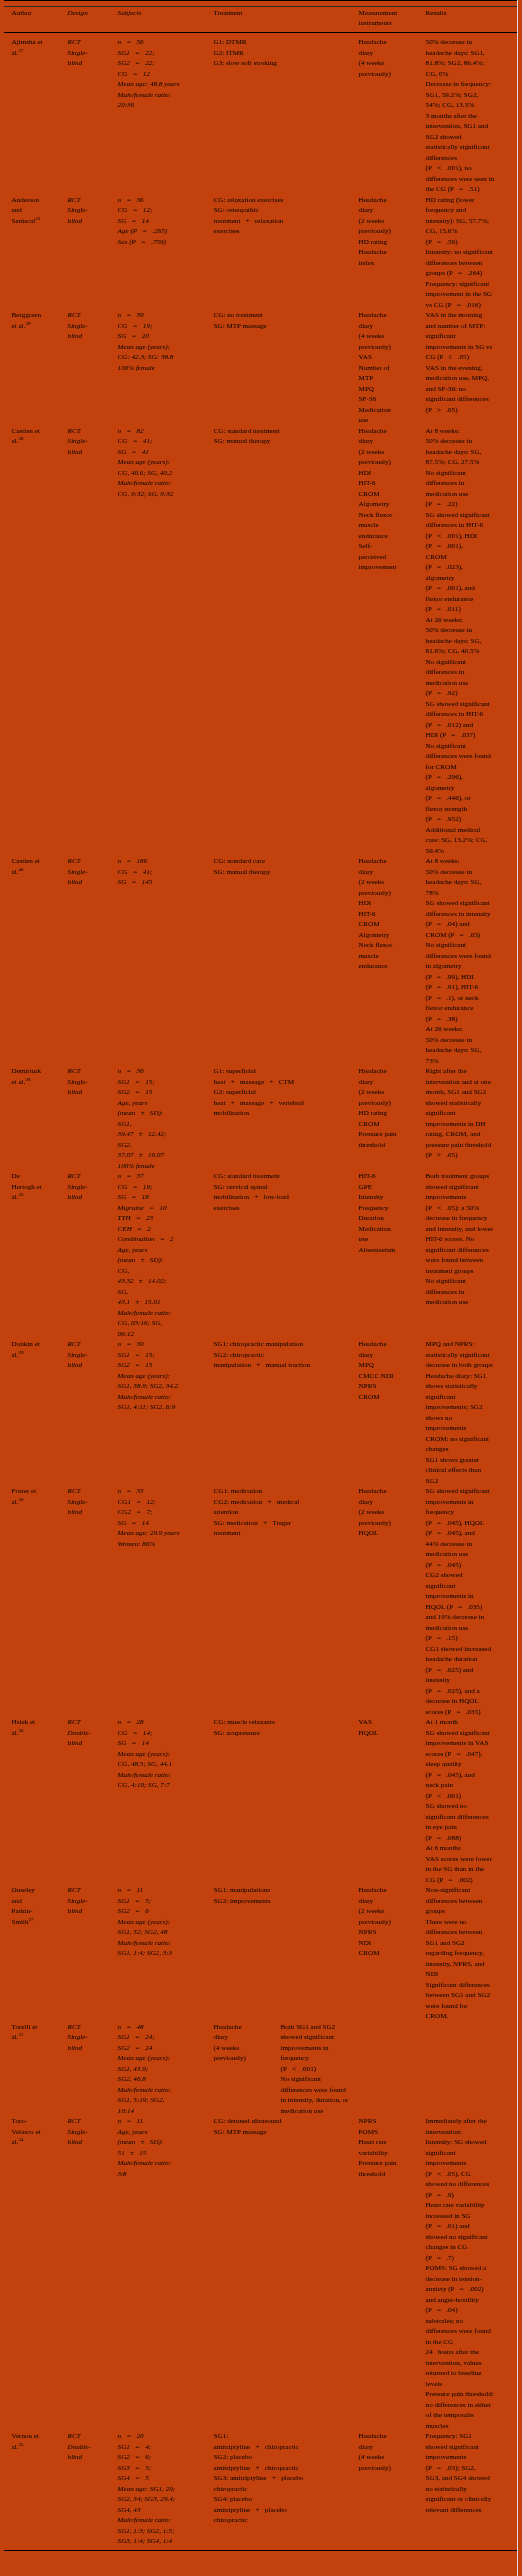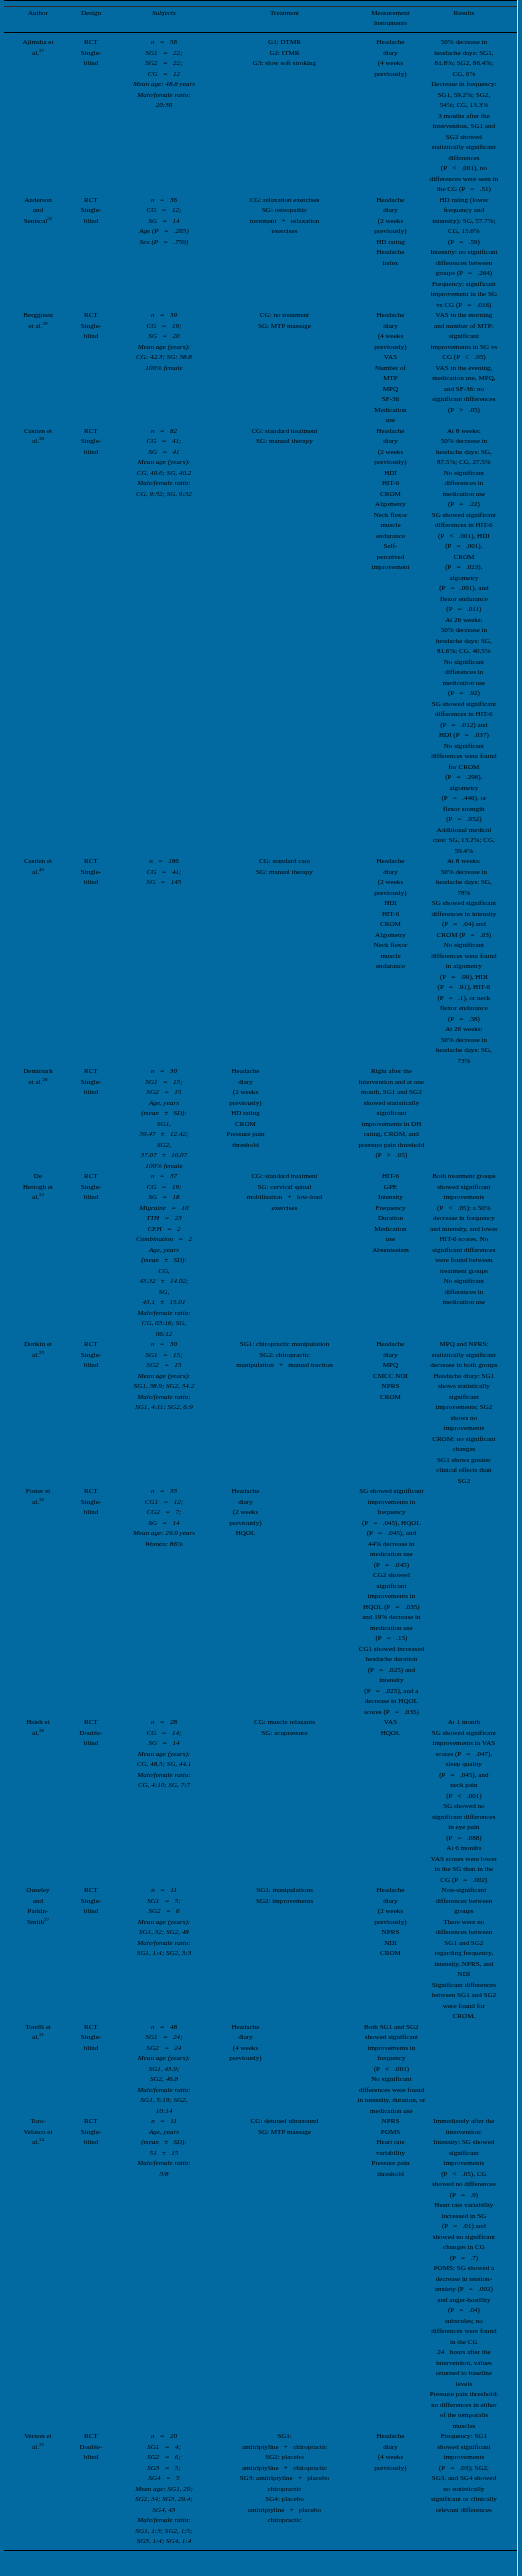--- a/index.html
+++ b/index.html
@@ -1,26 +1,25 @@
 <!DOCTYPE html>
 <html style="font-size:8.4px"><head>
 <meta charset="utf-8">
 <style>
   html, body { margin: 0; padding: 0; background: #ffffff; }
   .page {
     position: relative;
     width: 523px;
     min-height: 2576px;
-    background: #0369a1;
+    background: #c2410c;
     color: #000000;
     font-family: "Liberation Serif", "DejaVu Serif", serif;
     font-size: 7.1px;
     line-height: 10.5px;
     overflow: hidden;
-    text-align: center;
   }
   .edge-line {
     position: absolute;
     left: 517px; top: 0;
     width: 0.5px; height: 100%;
     background: #d9d9d9;
   }
   .sheet {
     margin-left: 4.2px;
     width: 514px;
@@ -39,21 +38,21 @@
     border-bottom: 1.6px solid #000000;
   }
   .tbody { padding: 4.2px 0 3.2px; }
   .trow { display: flex; align-items: flex-start; padding-left: 7.4px; }
   .cell {
     white-space: pre-wrap;
     box-sizing: border-box;
     padding-right: 3.2px;
   }
   .c0 { width: 56px; }
-  .c1 { width: 50px; }
+  .c1 { width: 50px; font-style: italic; }
   .c2 { width: 96px; font-style: italic; }
   .c3 { width: 145px; }
   .c4 { width: 67px; }
   .c5 { flex: 1; padding-right: 16px; }
   sup.ref {
     font-size: 5px;
     line-height: 0;
     vertical-align: super;
   }
 </style>
@@ -308,20 +307,25 @@
     <div class="cell c2">n   =   30
 SG1   =   15;
 SG2   =   15
 Age, years
 (mean   ±   SD):
 SG1,
 39.47   ±   12.42;
 SG2,
 37.07   ±   10.07
 100% female</div>
+    <div class="cell c3">G1: superficial
+heat   +   massage   +   CTM
+G2: superficial
+heat   +   massage   +   vertebral
+mobilisation</div>
     <div class="cell c4">Headache
 diary
 (2 weeks
 previously)
 HD rating
 CROM
 Pressure pain
 threshold</div>
     <div class="cell c5">Right after the
 intervention and at one
@@ -427,20 +431,25 @@
 al.</span><sup class="ref">30</sup></div>
     <div class="cell c1">RCT
 Single-
 blind</div>
     <div class="cell c2">n   =   33
 CG1   =   12;
 CG2   =   7;
 SG   =   14
 Mean age: 29.9 years
 Women: 86%</div>
+    <div class="cell c3">CG1: medication
+CG2: medication   +   medical
+attention
+SG: medication   +   Trager
+treatment</div>
     <div class="cell c4">Headache
 diary
 (2 weeks
 previously)
 HQOL</div>
     <div class="cell c5">SG showed significant
 improvements in
 frequency
 (P   =   .045), HQOL
 (P   =   .045), and

